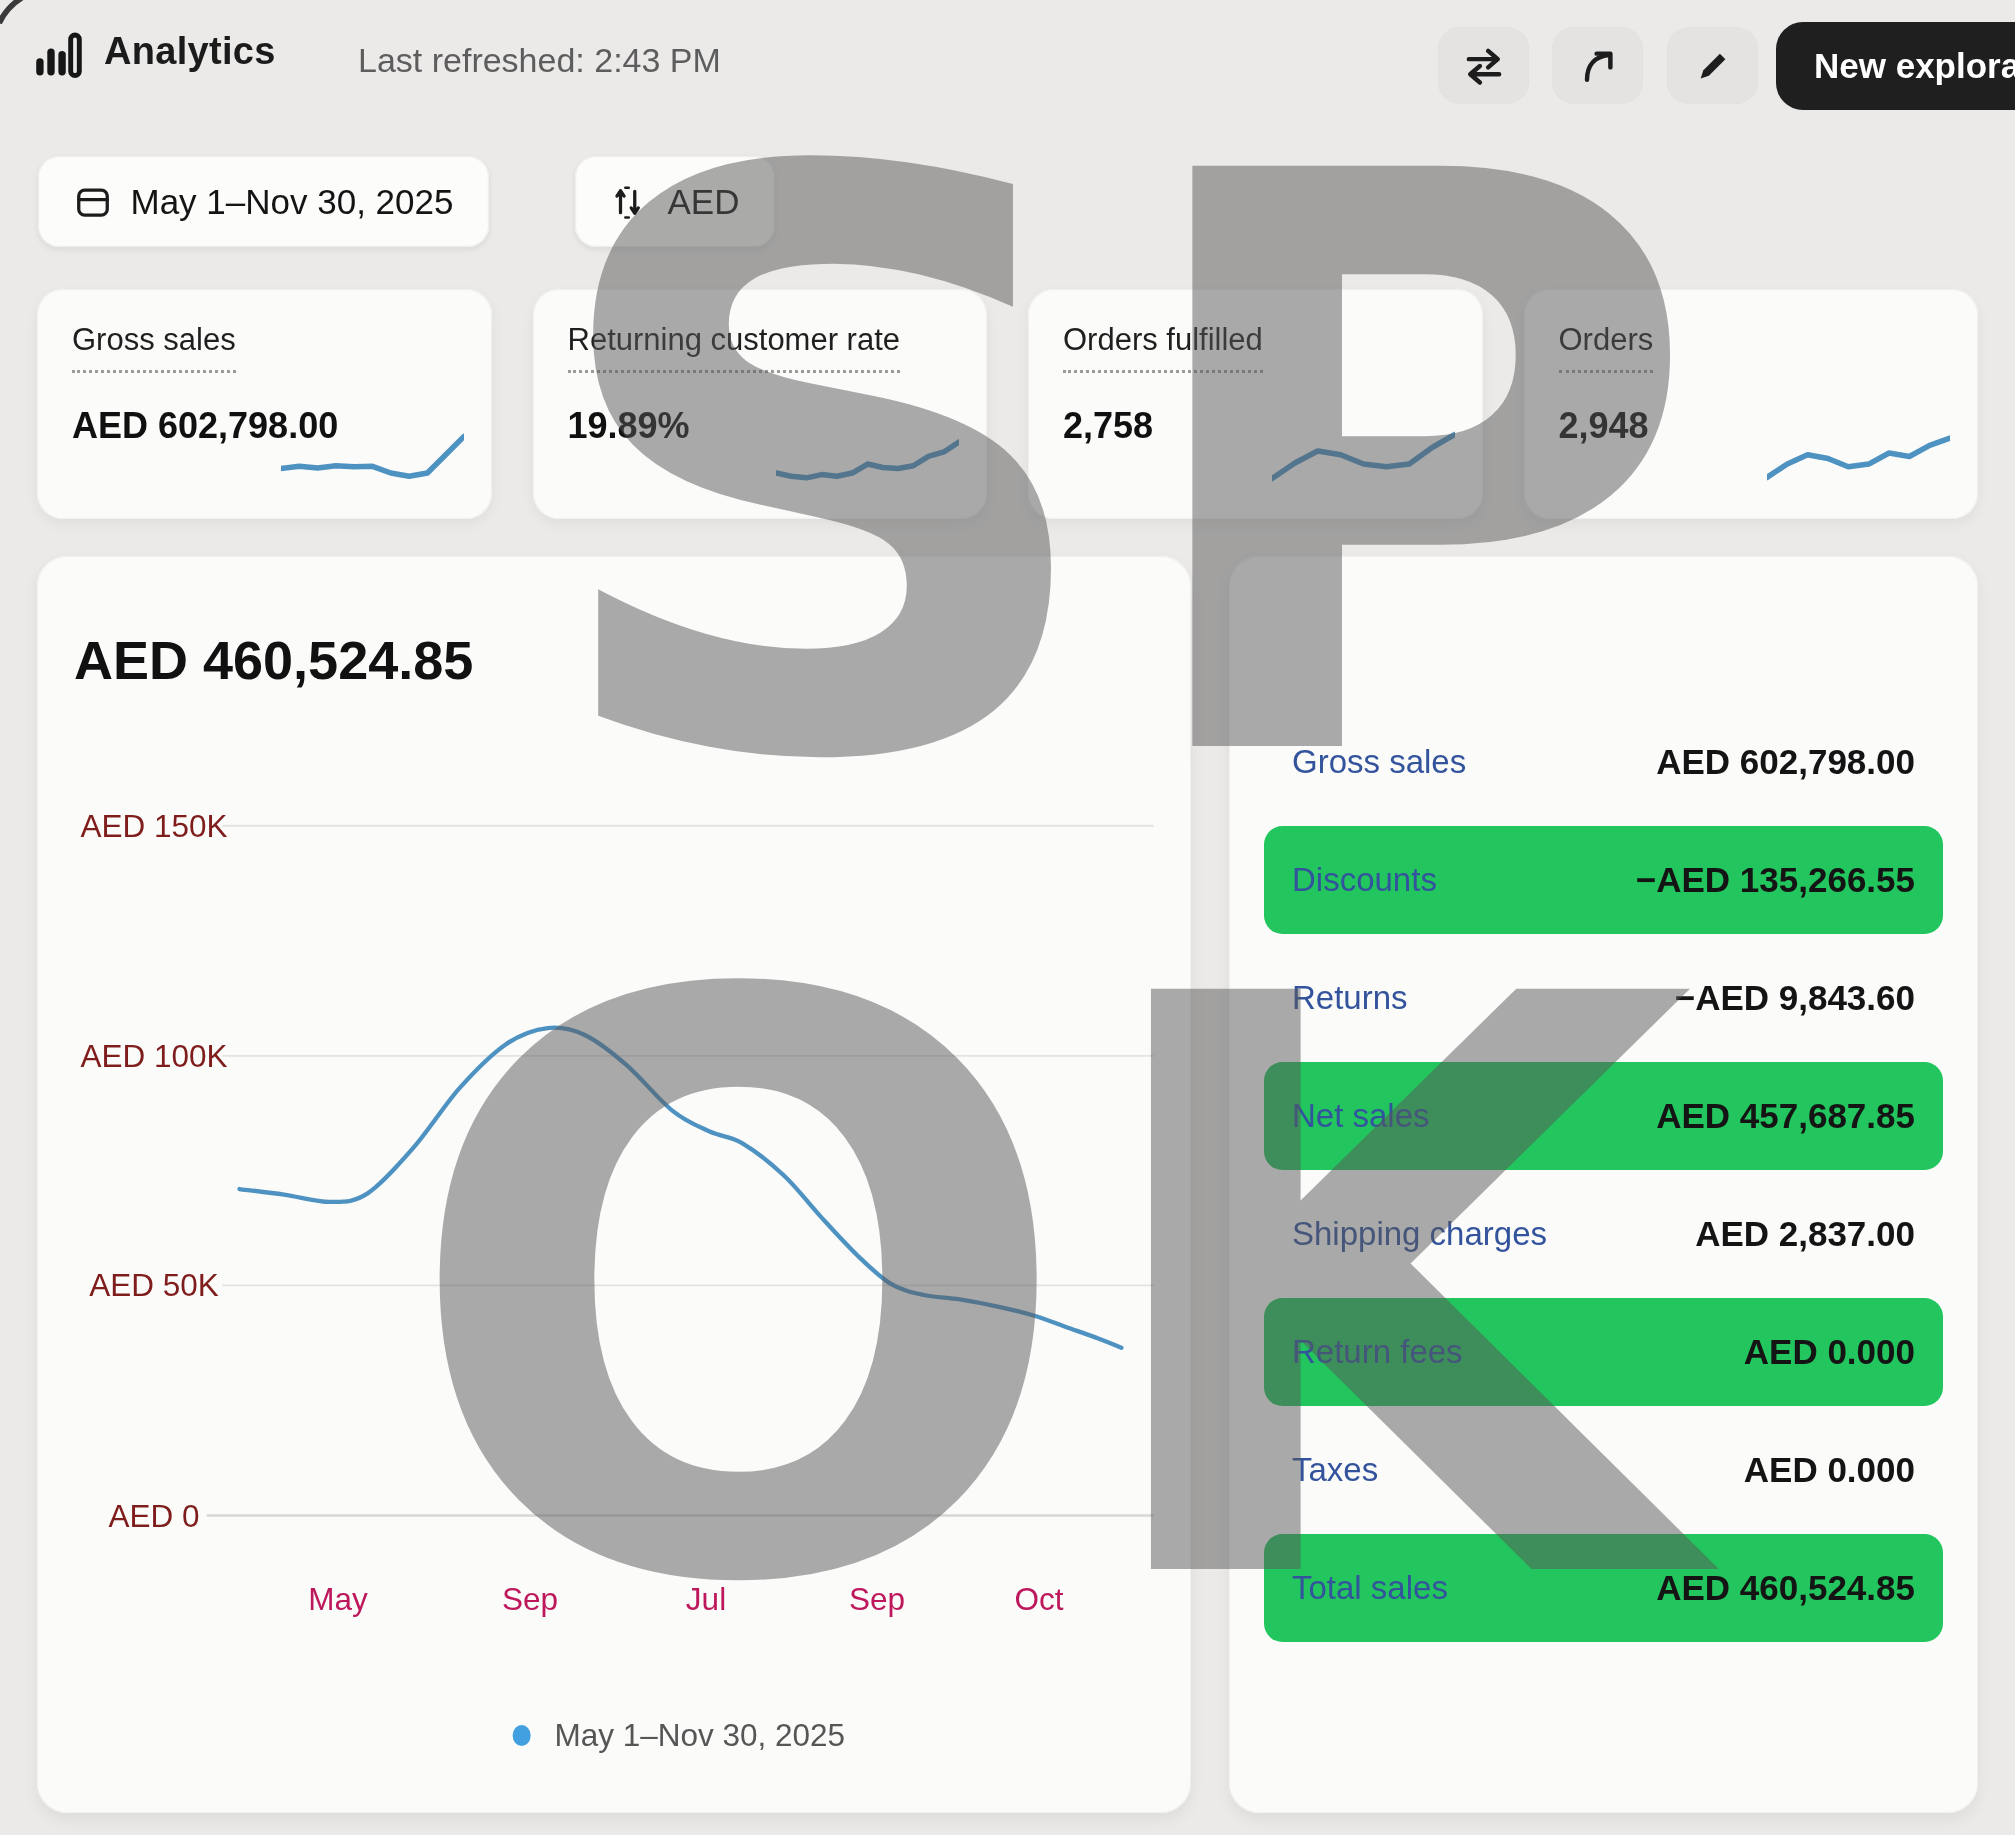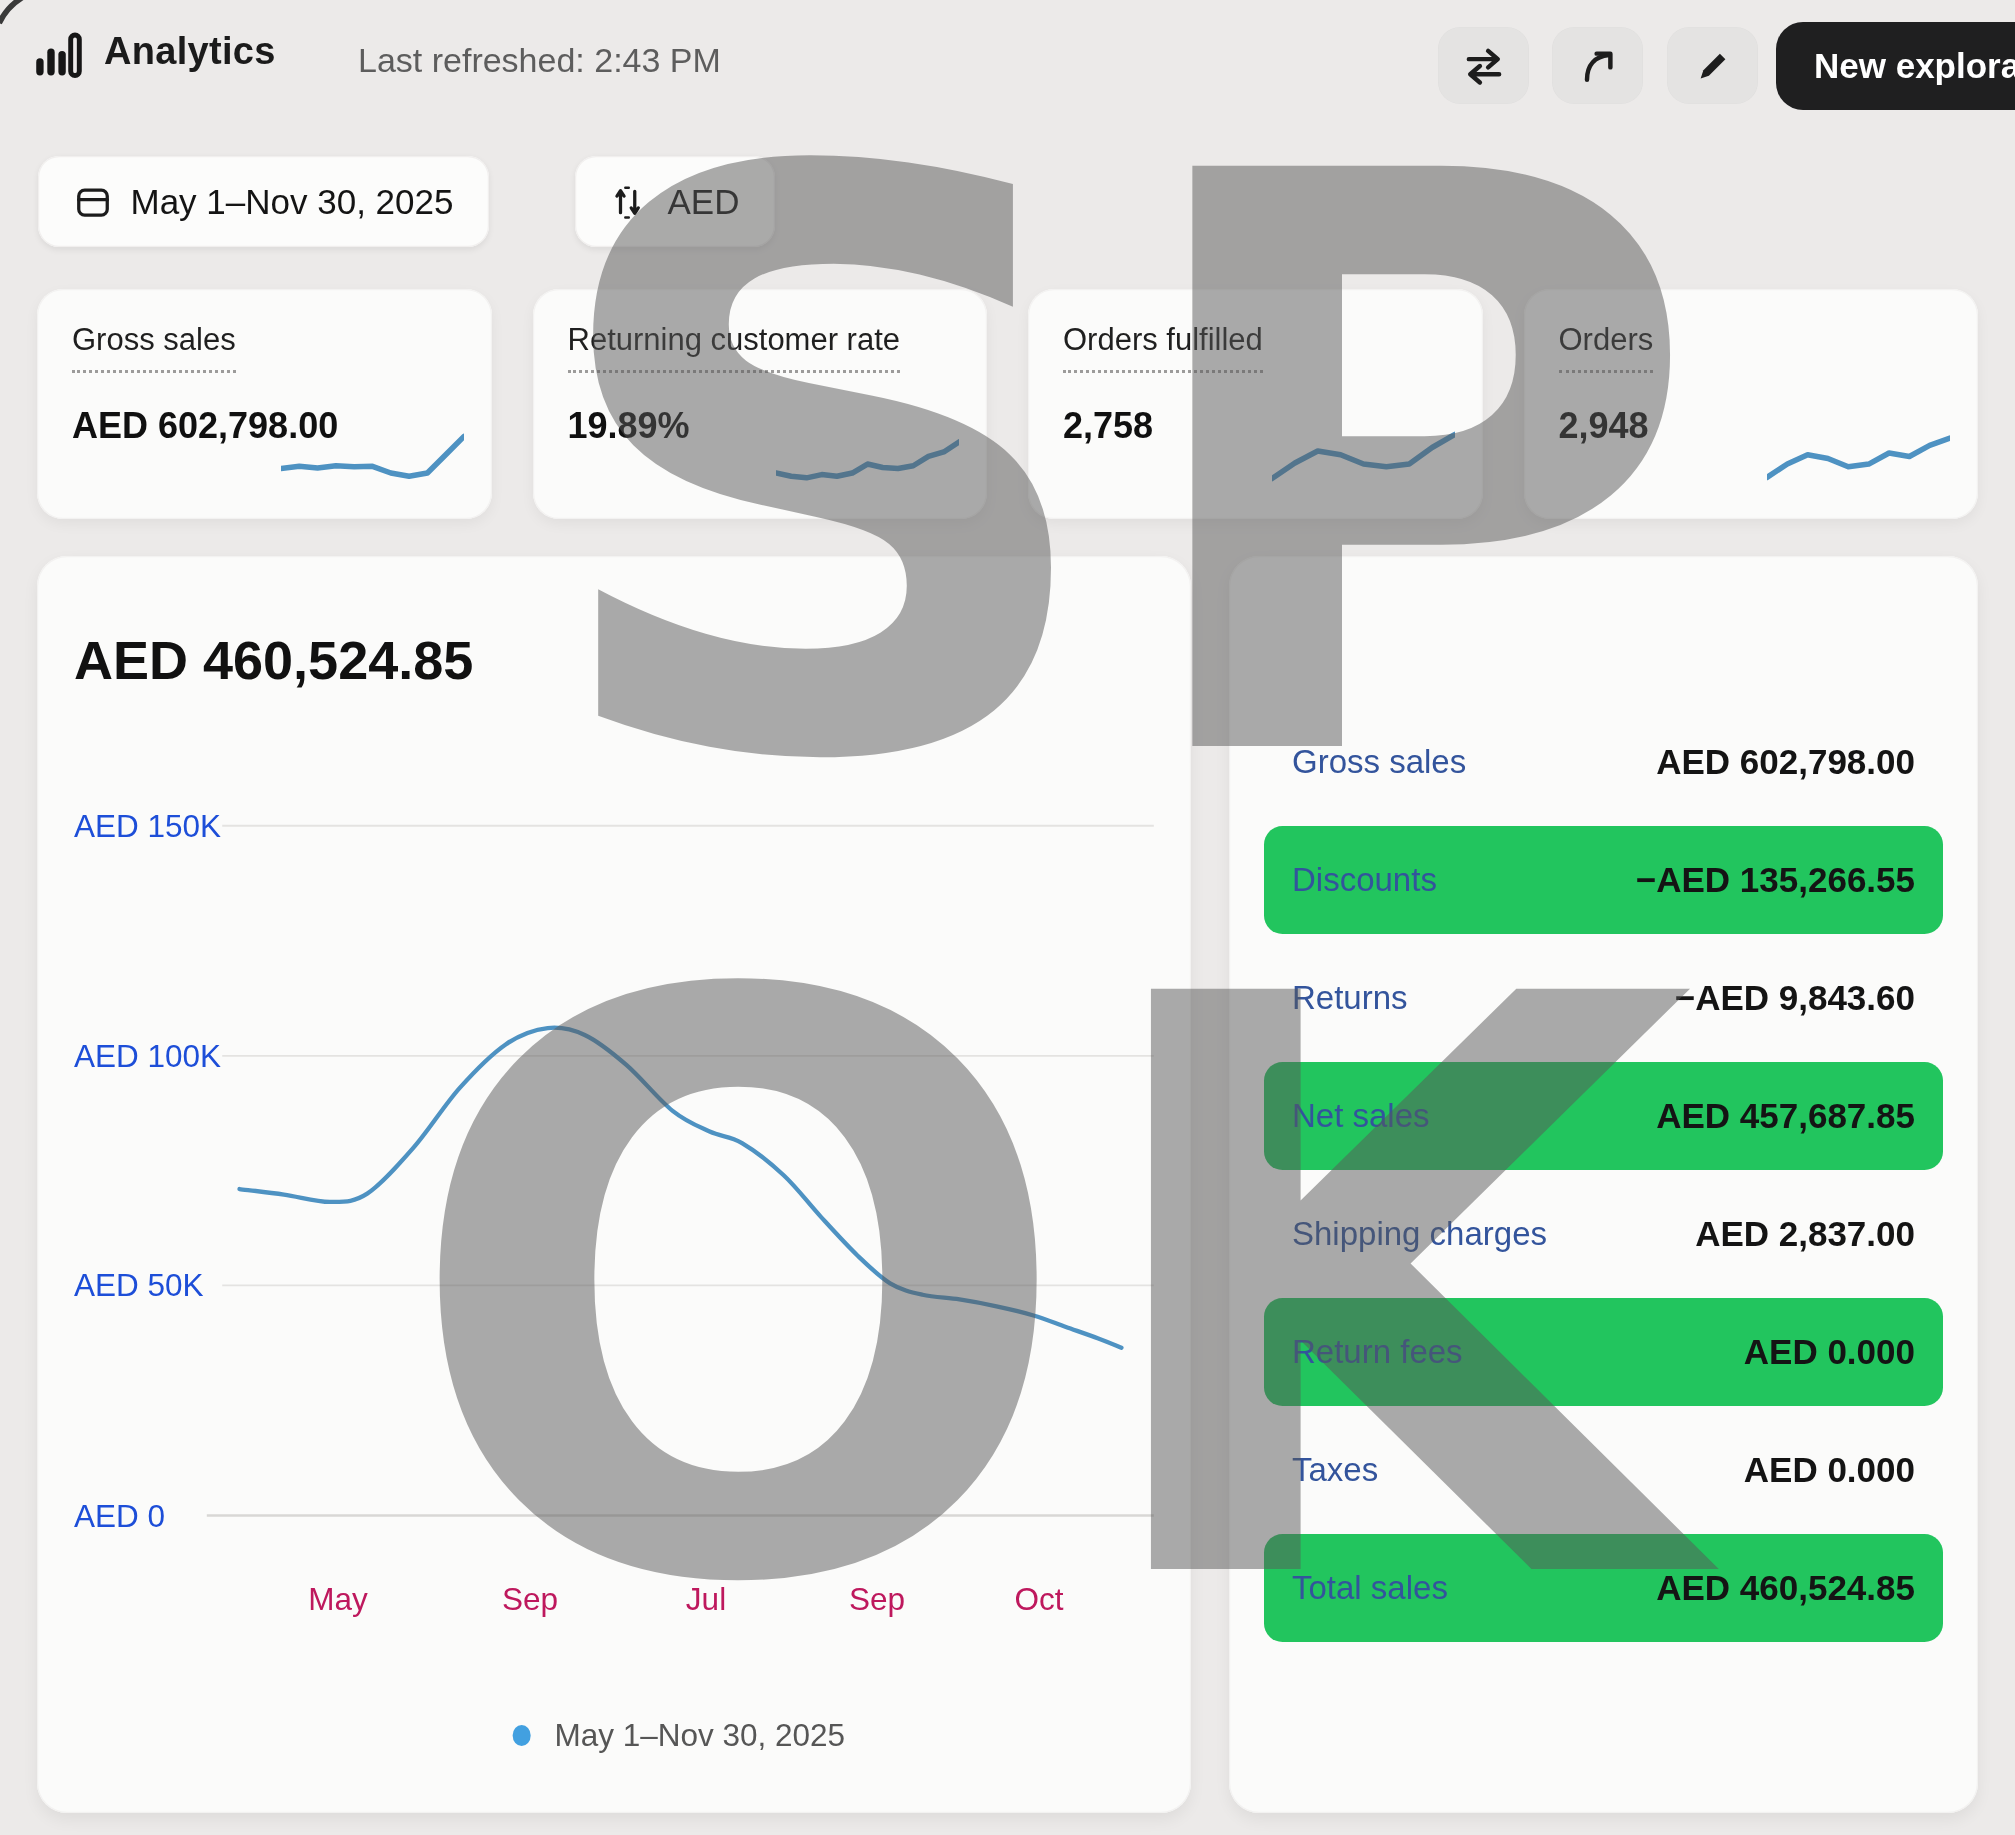--- a/index.html
+++ b/index.html
@@ -57,21 +57,21 @@
     box-sizing:border-box;
   }
   .chart-card{left:37px;width:1154px;height:1257px;padding:37px;}
   .breakdown-card{left:1229px;width:749px;height:1257px;padding:37px 35px;}
   .card-title{display:inline-block;font-size:35px;font-weight:600;color:#161616;
     border-bottom:3.7px dotted #9c9b9a;padding-bottom:13.6px;}
   .chart-total{margin-top:36px;font-size:54px;font-weight:700;color:#111;}
   
   .chart-area{position:absolute;left:37px;top:242px;width:1080px;height:1000px;}
   .chart-svg{position:absolute;left:0;top:0;width:1080px;height:728px;}
-  .ytick{position:absolute;left:0;width:148px;font-size:31.5px;color:#1d4ed8;line-height:44px;}
+  .ytick{position:absolute;left:6px;width:148px;font-size:31.5px;color:#7f1d1d;line-height:44px;text-align:center;}
   .xtick{position:absolute;top:783px;transform:translateX(-50%);font-size:31.5px;color:#be185d;}
   .legend{position:absolute;top:919px;left:56%;transform:translateX(-50%);
     display:flex;align-items:center;gap:23.5px;}
   .legend-dot{width:18.5px;height:21px;border-radius:50%;background:#42a0e0;}
   .legend-label{font-size:31.5px;color:#565656;}
   
   .rows{position:absolute;left:35px;right:35px;top:152px;display:flex;flex-direction:column;gap:10px;}
   .b-row{height:108px;display:flex;align-items:center;justify-content:space-between;
     padding:0 28px;border-radius:18.5px;}
   .b-row.shaded{background:#22c55e;}

